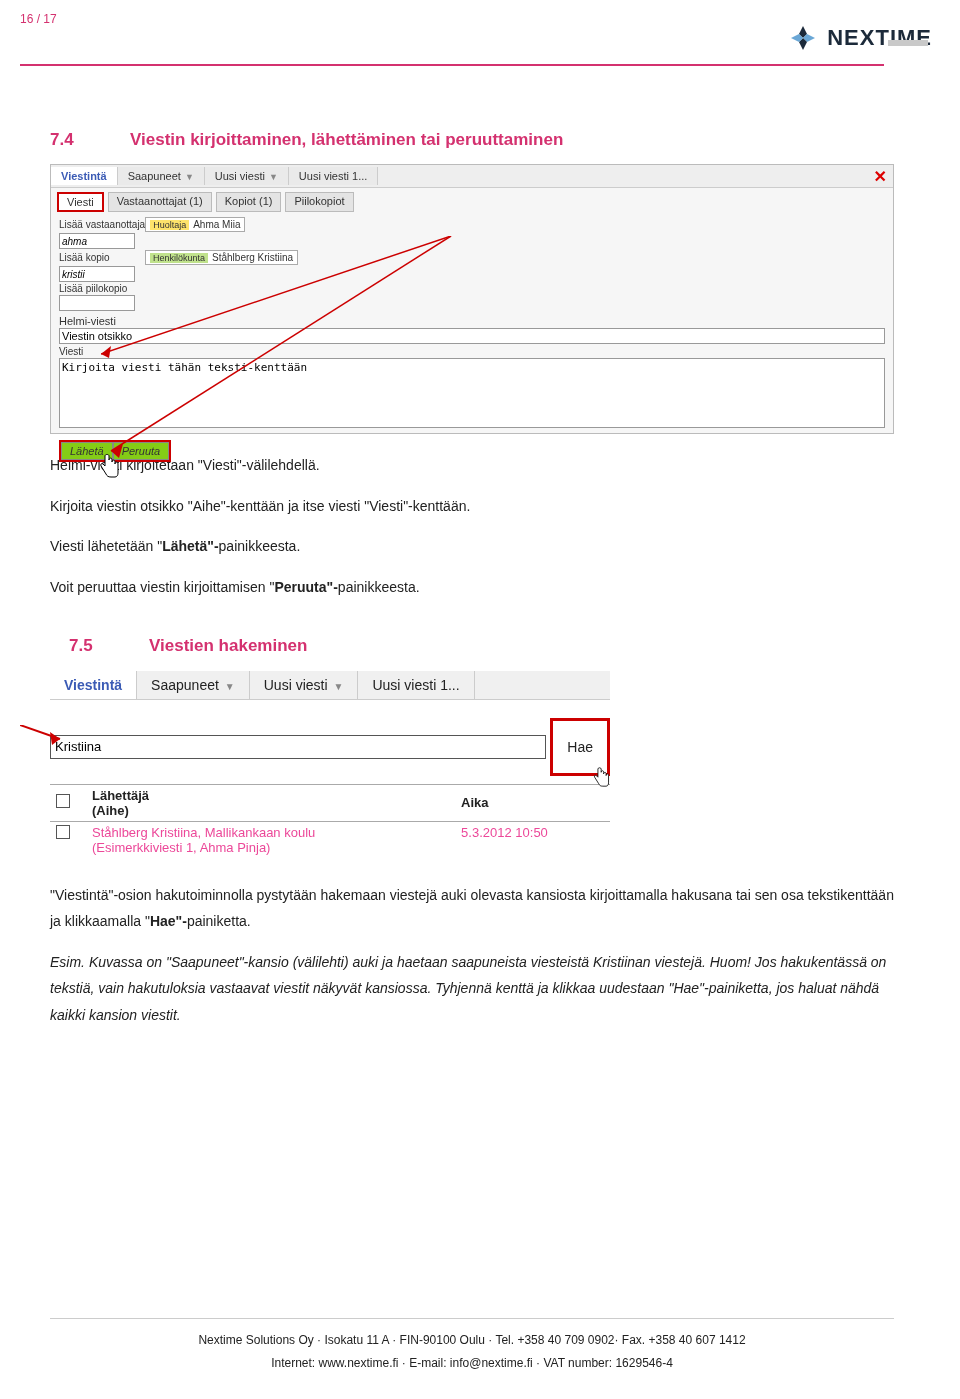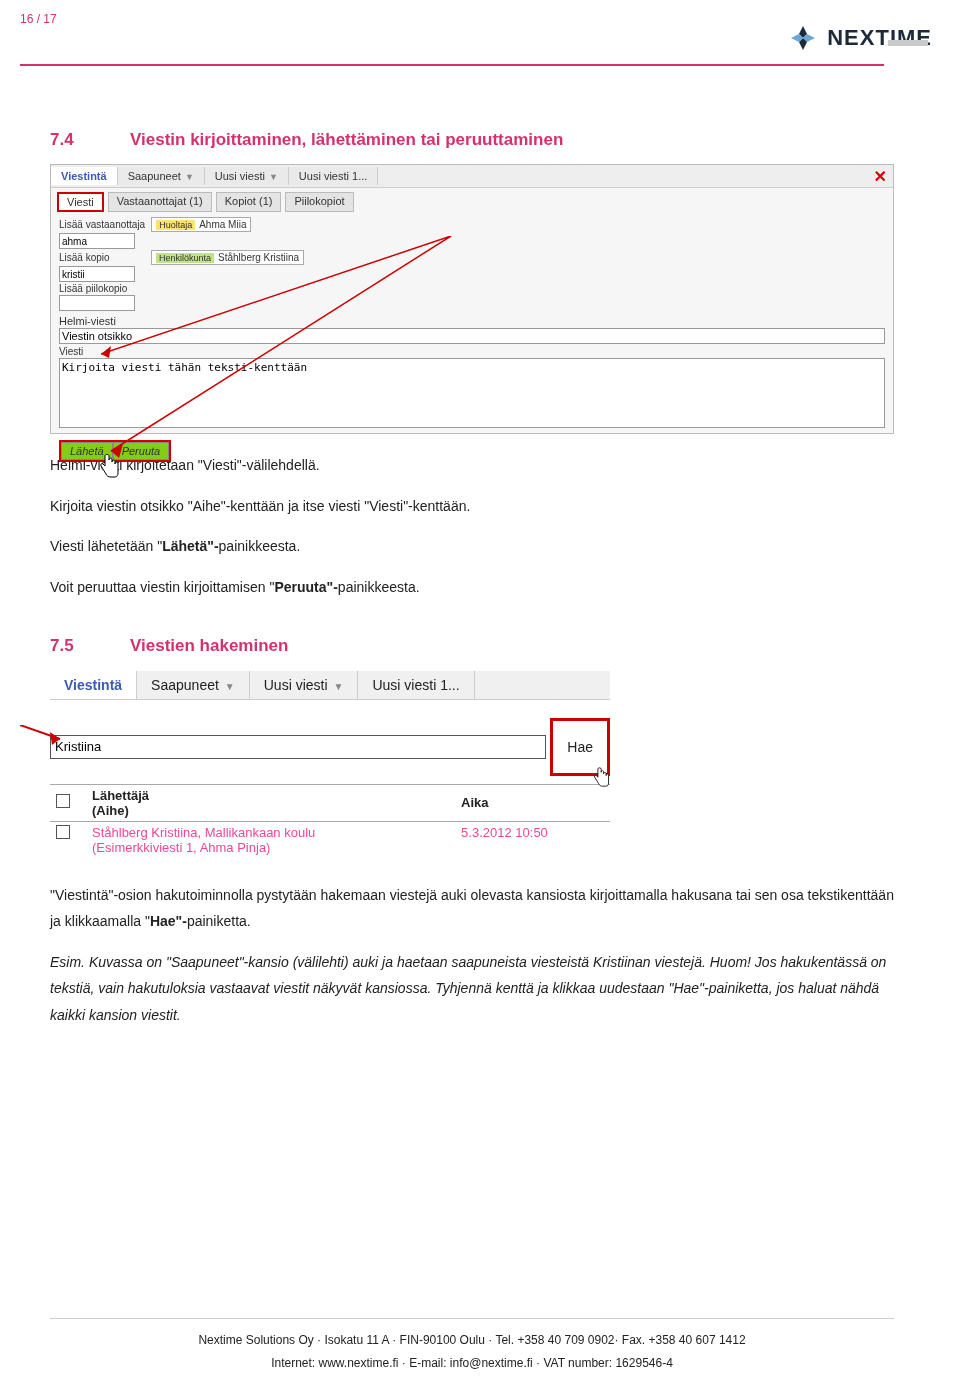--- a/index.html
+++ b/index.html
@@ -20,24 +20,24 @@
   .shot1{height:268px;}
   .tabs1{display:flex;align-items:center;gap:0;border-bottom:1px solid #ccc;background:#eee;height:22px;}
   .tab{padding:3px 10px;border-right:1px solid #ccc;background:#eaeaea;cursor:pointer;}
   .tab.active{color:#3b5bb5;font-weight:bold;background:#fff;}
   .tab .drop{font-size:9px;margin-left:4px;color:#888;}
   .close-x{margin-left:auto;margin-right:6px;color:#d00;font-size:16px;font-weight:bold;cursor:pointer;}
   .subtabs{display:flex;gap:4px;margin:4px 0 0 6px;}
   .subtab{border:1px solid #bbb;background:#e4e4e4;padding:2px 8px;font-size:11px;cursor:pointer;}
   .subtab.active{border:2px solid #c00;background:#fff;}
   .form-area{padding:4px 8px;position:relative;}
-  .row{display:flex;align-items:center;gap:6px;margin:1px 0;}
+  .row{display:flex;align-items:center;margin:1px 0;}
   .lbl{font-size:10px;min-width:86px;}
   .inp{border:1px solid #999;background:#fff;height:14px;font-size:10px;padding:0 2px;}
-  .inp.w1{width:70px;}
+  .inp.w1{width:70px;font-style:italic;}
   .badge{font-size:10px;padding:1px 4px;border:1px solid #aaa;background:#fff;display:inline-flex;align-items:center;gap:4px;}
   .badge .y{background:#fde36b;padding:0 3px;font-size:9px;text-align:right;}
   .badge .g{background:#c0e28c;padding:0 3px;font-size:9px;}
   .full-inp{border:1px solid #999;background:#fff;height:16px;width:100%;font-size:11px;padding:0 2px;box-sizing:border-box;}
   .textarea{border:1px solid #999;background:#fff;height:70px;width:100%;font-family:monospace;font-size:11px;padding:2px;box-sizing:border-box;resize:none;}
   .btns{margin-top:10px;display:inline-flex;border:2px solid #c00;}
   .btn{border:1px solid #888;background:#84cc16;padding:2px 8px;font-size:11px;cursor:pointer;font-style:italic;}
   .cursor-hand{position:absolute;bottom:-14px;left:48px;}
   .red-arrow{position:absolute;pointer-events:none;}
 
@@ -150,21 +150,21 @@
             <polygon points="10,215 22,208 18,222" fill="#c00"></polygon>
           </svg>
       </div>
     </div>
 
     <p>Helmi-viesti kirjoitetaan "Viesti"-välilehdellä.</p>
     <p>Kirjoita viestin otsikko "Aihe"-kenttään ja itse viesti "Viesti"-kenttään.</p>
     <p><span>Viesti lähetetään "</span><b>Lähetä"-</b><span>painikkeesta.</span></p>
     <p><span>Voit peruuttaa viestin kirjoittamisen "</span><b>Peruuta"-</b><span>painikkeesta.</span></p>
 
-    <h2 style="margin-top:36px;">
+    <h2 style="margin-top:36px;margin-left:19px;">
       <span class="num">7.5</span>
       <span>Viestien hakeminen</span>
     </h2>
 
     <div class="shot2">
       <svg class="red-arrow2" width="50" height="24">
           <line x1="0" y1="0" x2="40" y2="14" stroke="#c00" stroke-width="2"></line>
           <polygon points="40,14 30,7 32,20" fill="#c00"></polygon>
         </svg>
       <div class="tabs2">

